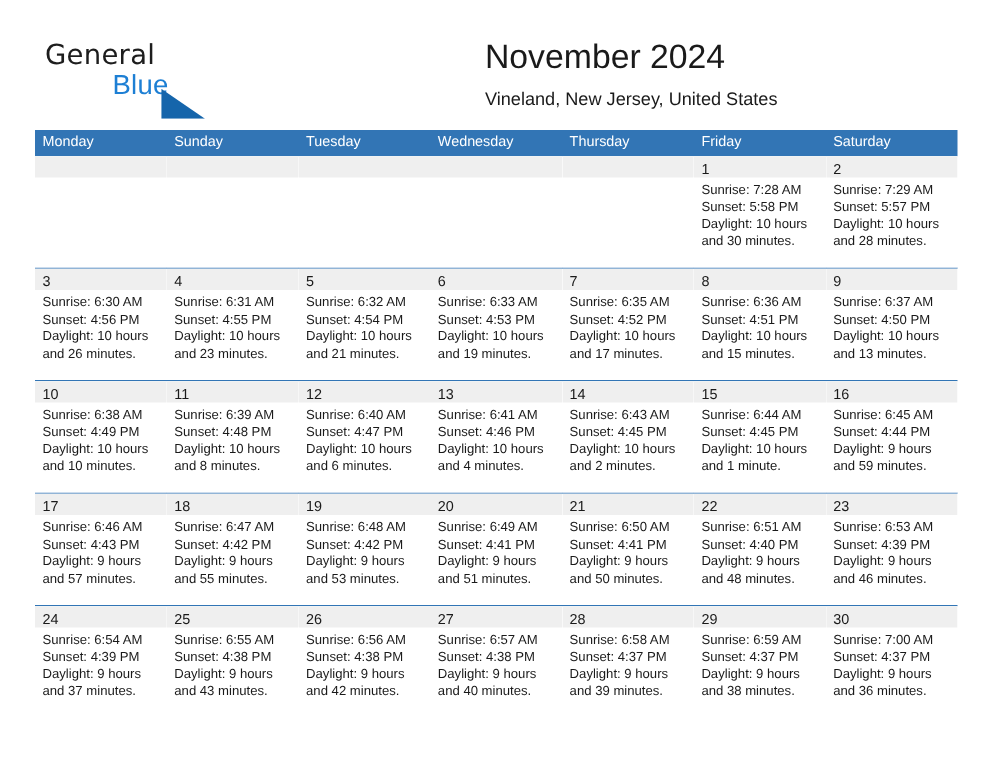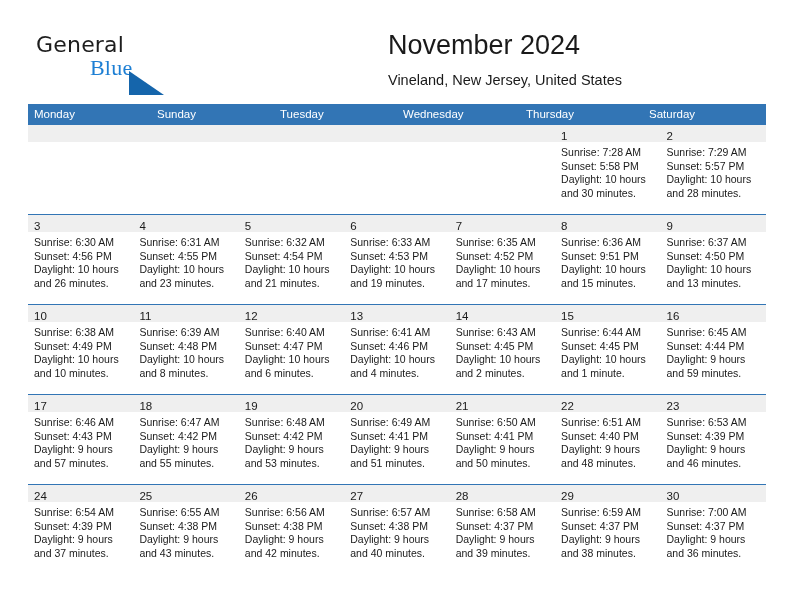--- a/index.html
+++ b/index.html
@@ -46,21 +46,21 @@
     font-family: "DejaVu Sans", sans-serif;
     font-weight: 400;
   }
   .brand-line2 {
     position: absolute;
     left: 54px;
     top: 23px;
     font-size: 22px;
     letter-spacing: 0.2px;
     color: #1d7fd4;
-    font-family: Liberation Serif, serif;
+    font-family: Liberation Sans, sans-serif;
     font-weight: 400;
   }
   .brand-flag {
     position: absolute;
     left: 93px;
     top: 39px;
     width: 35px;
     height: 24px;
   }
 
@@ -173,20 +173,21 @@
 
   </div>
 
   <div class="calendar">
     <div class="weekday-row" id="weekday-row">
         <div class="weekday">Monday</div>
         <div class="weekday">Sunday</div>
         <div class="weekday">Tuesday</div>
         <div class="weekday">Wednesday</div>
         <div class="weekday">Thursday</div>
+        <div class="weekday">Friday</div>
         <div class="weekday">Saturday</div>
       </div>
     <div id="weeks-container">
         <div class="week-row">
           <div class="day-cell empty">
             <div class="day-band"><span class="day-num"></span></div>
           </div>
           <div class="day-cell empty">
             <div class="day-band"><span class="day-num"></span></div>
           </div>
@@ -261,21 +262,21 @@
               <div>Sunrise: 6:35 AM</div>
               <div>Sunset: 4:52 PM</div>
               <div>Daylight: 10 hours</div>
               <div>and 17 minutes.</div>
             </div>
           </div>
           <div class="day-cell">
             <div class="day-band"><span class="day-num">8</span></div>
             <div class="day-info">
               <div>Sunrise: 6:36 AM</div>
-              <div>Sunset: 9:51 PM</div>
+              <div>Sunset: 4:51 PM</div>
               <div>Daylight: 10 hours</div>
               <div>and 15 minutes.</div>
             </div>
           </div>
           <div class="day-cell">
             <div class="day-band"><span class="day-num">9</span></div>
             <div class="day-info">
               <div>Sunrise: 6:37 AM</div>
               <div>Sunset: 4:50 PM</div>
               <div>Daylight: 10 hours</div>

